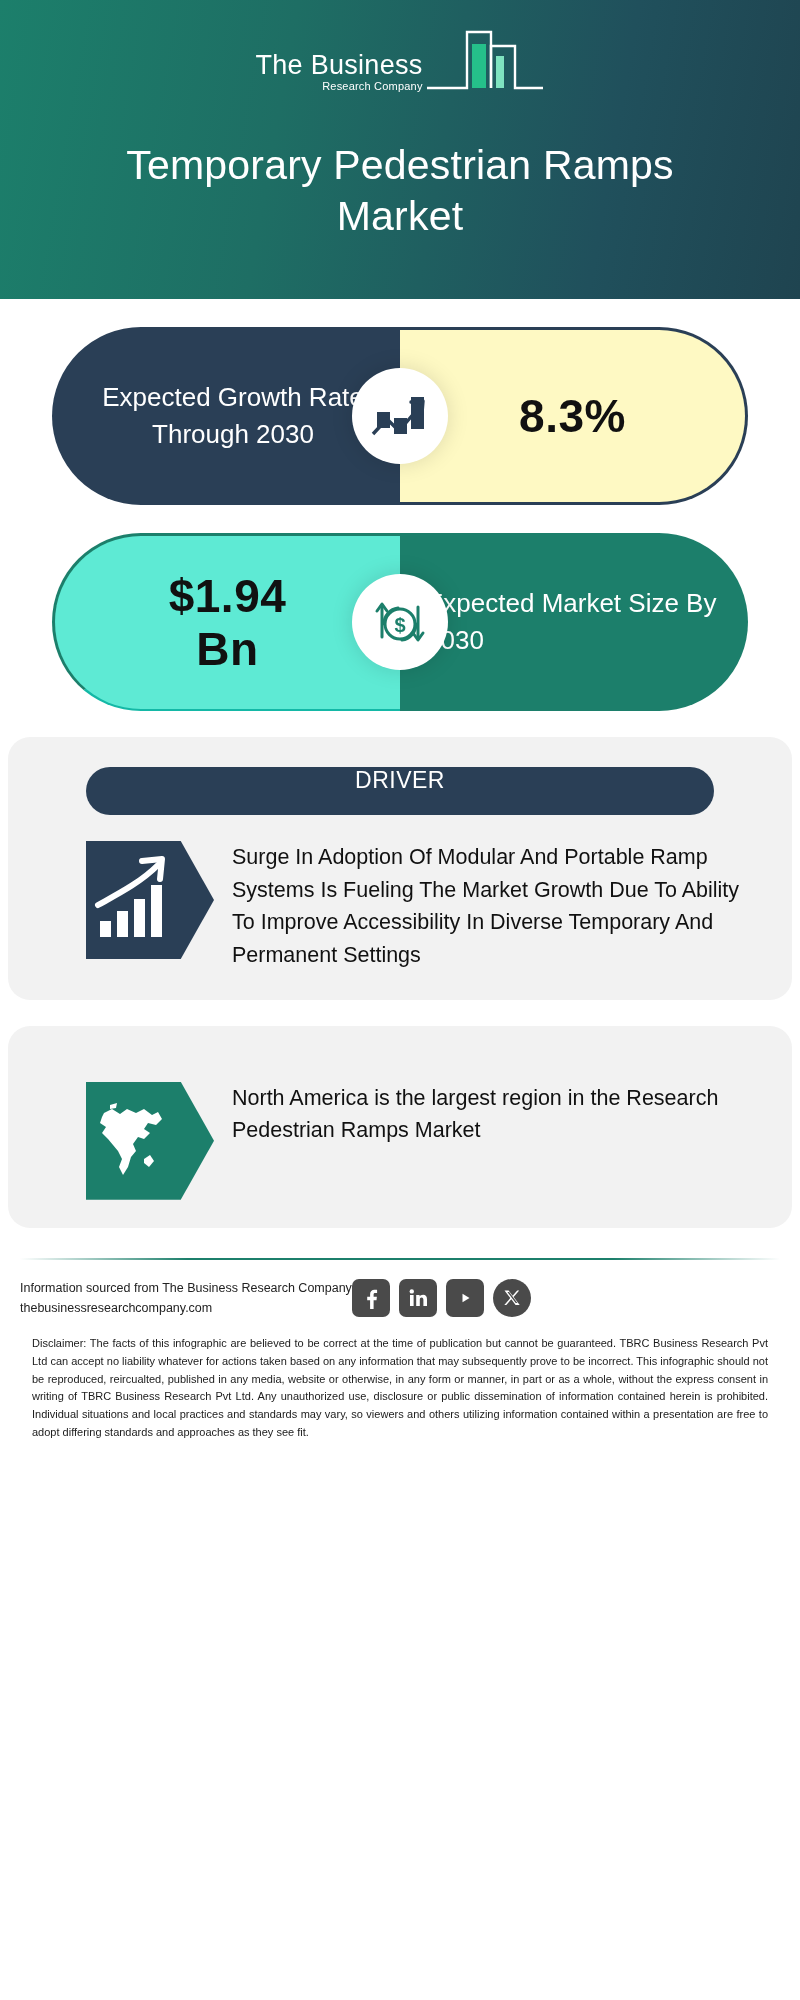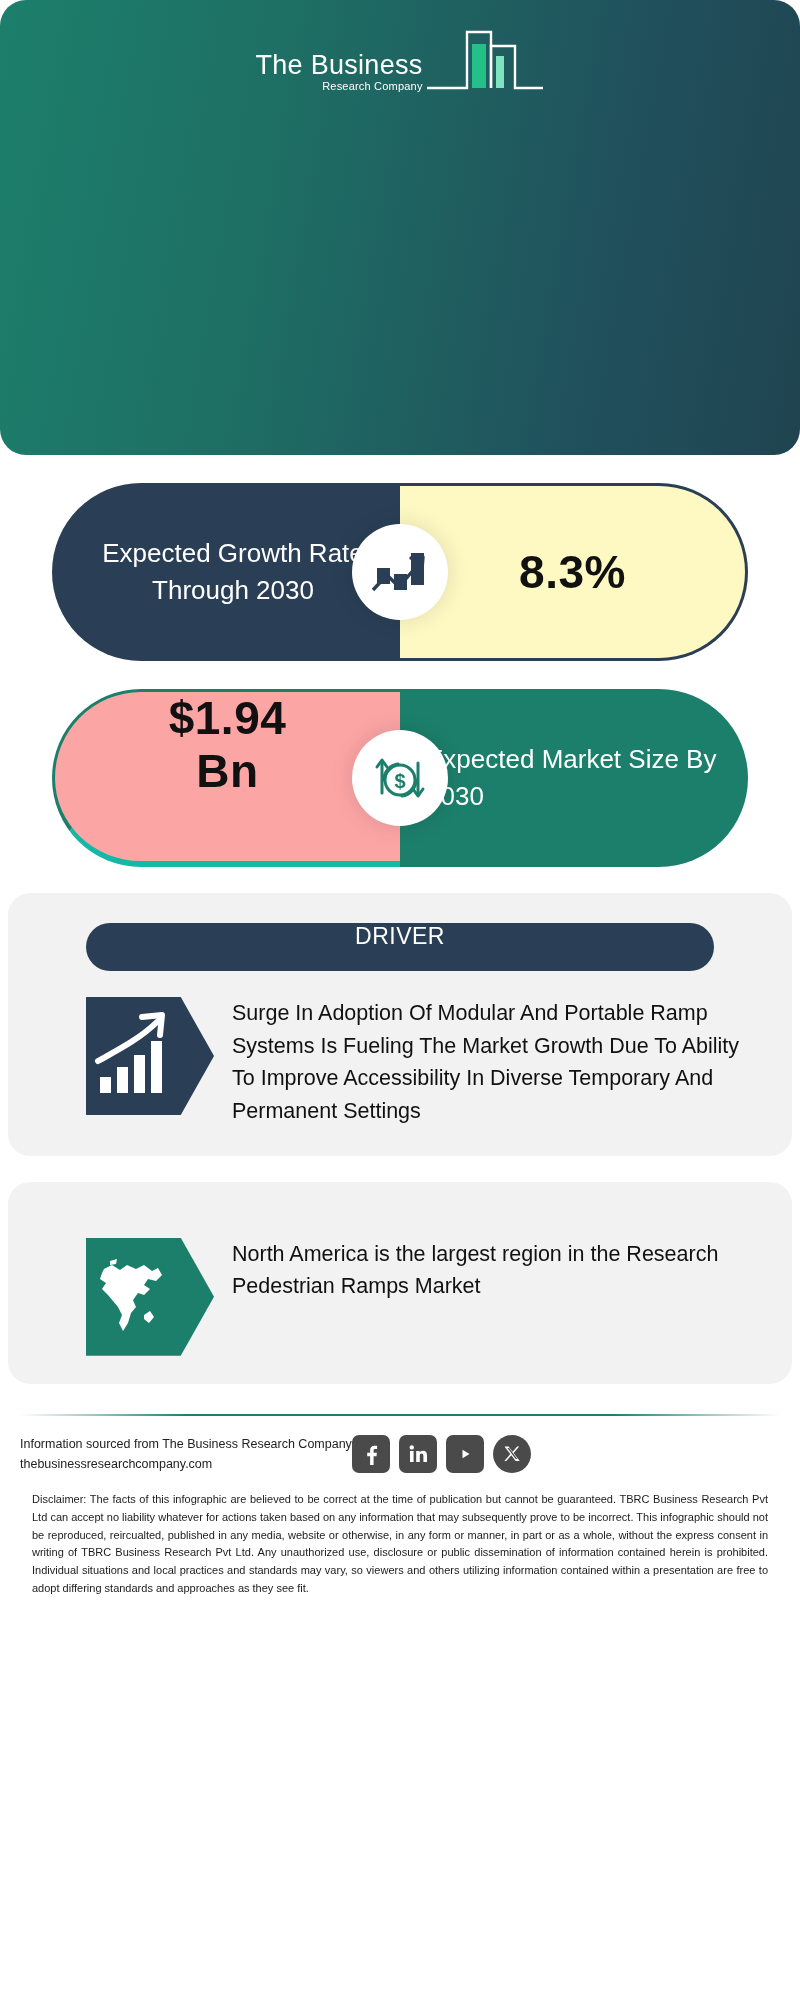--- a/index.html
+++ b/index.html
@@ -6,24 +6,23 @@
   body {
     width: 800px; height: 2000px;
     font-family: "Liberation Sans", sans-serif;
     background: #ffffff;
     overflow: hidden;
     position: relative;
   }
 
   
   .header {
-    height: 455px;
+    height: 299px;
     background: linear-gradient(100deg, #1c7f6b 0%, #1e6e64 35%, #20505c 75%, #1f4450 100%);
     position: relative;
-    border-radius: 26px;
   }
   .logo-wrap {
     display: flex; align-items: flex-end; justify-content: center;
     padding-top: 22px; gap: 0px;
   }
   .logo-text { text-align: right; line-height: 1; padding-bottom: 6px; }
   .logo-line1 {
     color: #ffffff; font-size: 27px; font-weight: 400; letter-spacing: .3px;
     display:block;
   }
@@ -71,26 +70,26 @@
     border-right: 3px solid #2a3f56;
     border-bottom: 3px solid #2a3f56;
     border-radius: 0 89px 89px 0;
     display: flex; align-items: center; justify-content: center;
   }
   .g-value { font-size: 46px; font-weight: 700; color:#111; letter-spacing:.5px; }
 
   
   .m-left {
     width: 50%;
-    background: #fca5a5;
+    background: #5eead4;
     border-top: 3px solid #1c7f6b;
     border-left: 3px solid #1c7f6b;
-    border-bottom: 6px solid #14b8a6;
+    border-bottom: 2px solid #14b8a6;
     border-radius: 89px 0 0 89px;
-    display:flex; align-items:flex-start; justify-content:center;
+    display:flex; align-items:center; justify-content:center;
   }
   .m-value {
     font-size: 46px; font-weight: 700; color:#111; text-align:center;
     line-height: 1.15; letter-spacing:.5px;
   }
   .m-right {
     width: 50%;
     background: #1c7f6b;
     border-radius: 0 89px 89px 0;
     display:flex; align-items:center; justify-content:center;
@@ -186,20 +185,21 @@
       <span class="logo-line1">The Business</span>
       <span class="logo-line2">Research Company</span>
     </div>
     <svg class="logo-mark" width="120" height="72" viewBox="0 0 120 72">
       <path d="M2 66 H42 V10 H66 V66" fill="none" stroke="#ffffff" stroke-width="2.4"></path>
       <path d="M66 66 V24 H90 V66 H118" fill="none" stroke="#ffffff" stroke-width="2.4"></path>
       <rect x="47" y="22" width="14" height="44" fill="#25c08a"></rect>
       <rect x="71" y="34" width="8" height="32" fill="#7fe3c0"></rect>
     </svg>
   </div>
+  <div class="header-title">Temporary Pedestrian Ramps Market</div>
 </div>
 
 <div class="stats">
 
   <div class="stat-row">
     <div class="g-left">
       <div class="g-left-text">Expected Growth Rate Through 2030</div>
     </div>
     <div class="g-right">
       <div class="g-value">8.3%</div>

